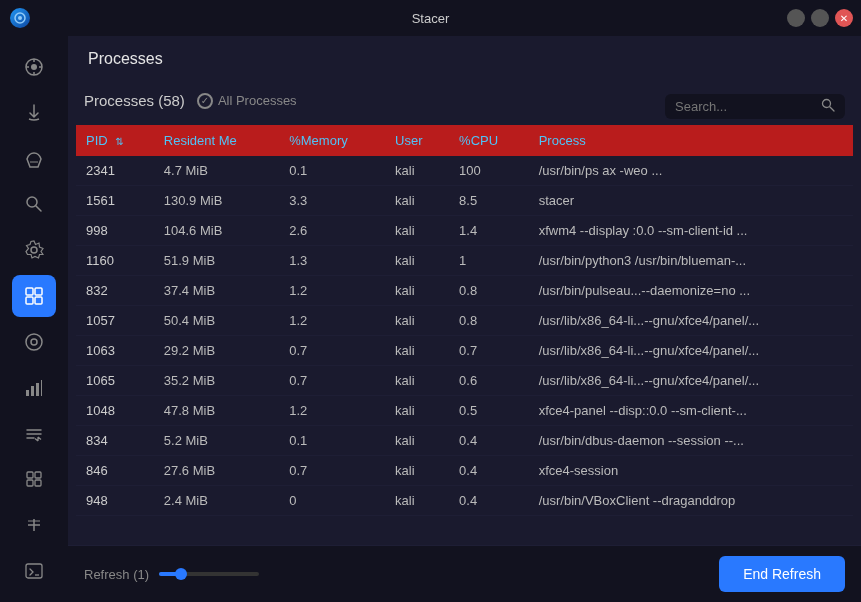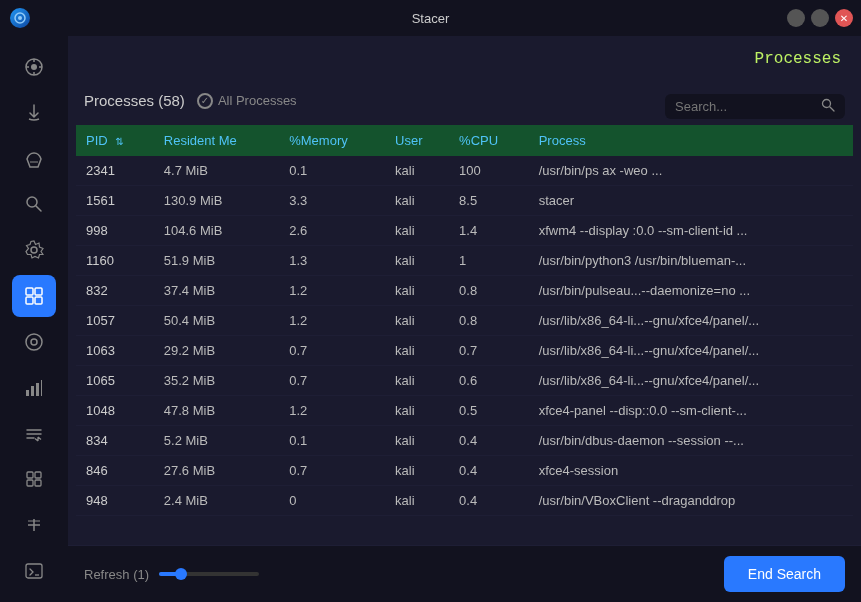--- a/index.html
+++ b/index.html
@@ -101,23 +101,22 @@
       bottom: 0;
       background: #1a1a2e;
       display: flex;
       flex-direction: column;
     }
 
     
     .page-header {
       padding: 14px 20px 8px;
       font-size: 16px;
-      color: #bef264;
-      text-align: right;
-      font-family: Liberation Mono, monospace;
+      color: #e5e5e5;
+      text-align: left;
     }
 
     
     .toolbar {
       display: flex;
       align-items: center;
       justify-content: space-between;
       padding: 6px 16px;
     }
     .processes-title {
@@ -170,21 +169,21 @@
     .table-container {
       flex: 1;
       overflow-y: auto;
       padding: 0 8px;
     }
     table {
       width: 100%;
       border-collapse: collapse;
     }
     thead th {
-      background: #14532d;
+      background: #b91c1c;
       color: #4fc3f7;
       font-weight: 500;
       padding: 8px 10px;
       text-align: left;
       font-size: 13px;
       position: sticky;
       top: 0;
     }
     thead th:first-child { color: #4fc3f7; }
     .sort-icon { margin-left: 4px; font-size: 10px; }
@@ -498,15 +497,15 @@
   </div>
 
   <div class="footer">
     <div class="refresh-area">
       <span class="refresh-label">Refresh (1)</span>
       <div class="slider-track">
         <div class="slider-fill"></div>
         <div class="slider-thumb"></div>
       </div>
     </div>
-    <button class="end-process-btn">End Search</button>
+    <button class="end-process-btn">End Refresh</button>
   </div>
 </div>
 
 </body></html>

